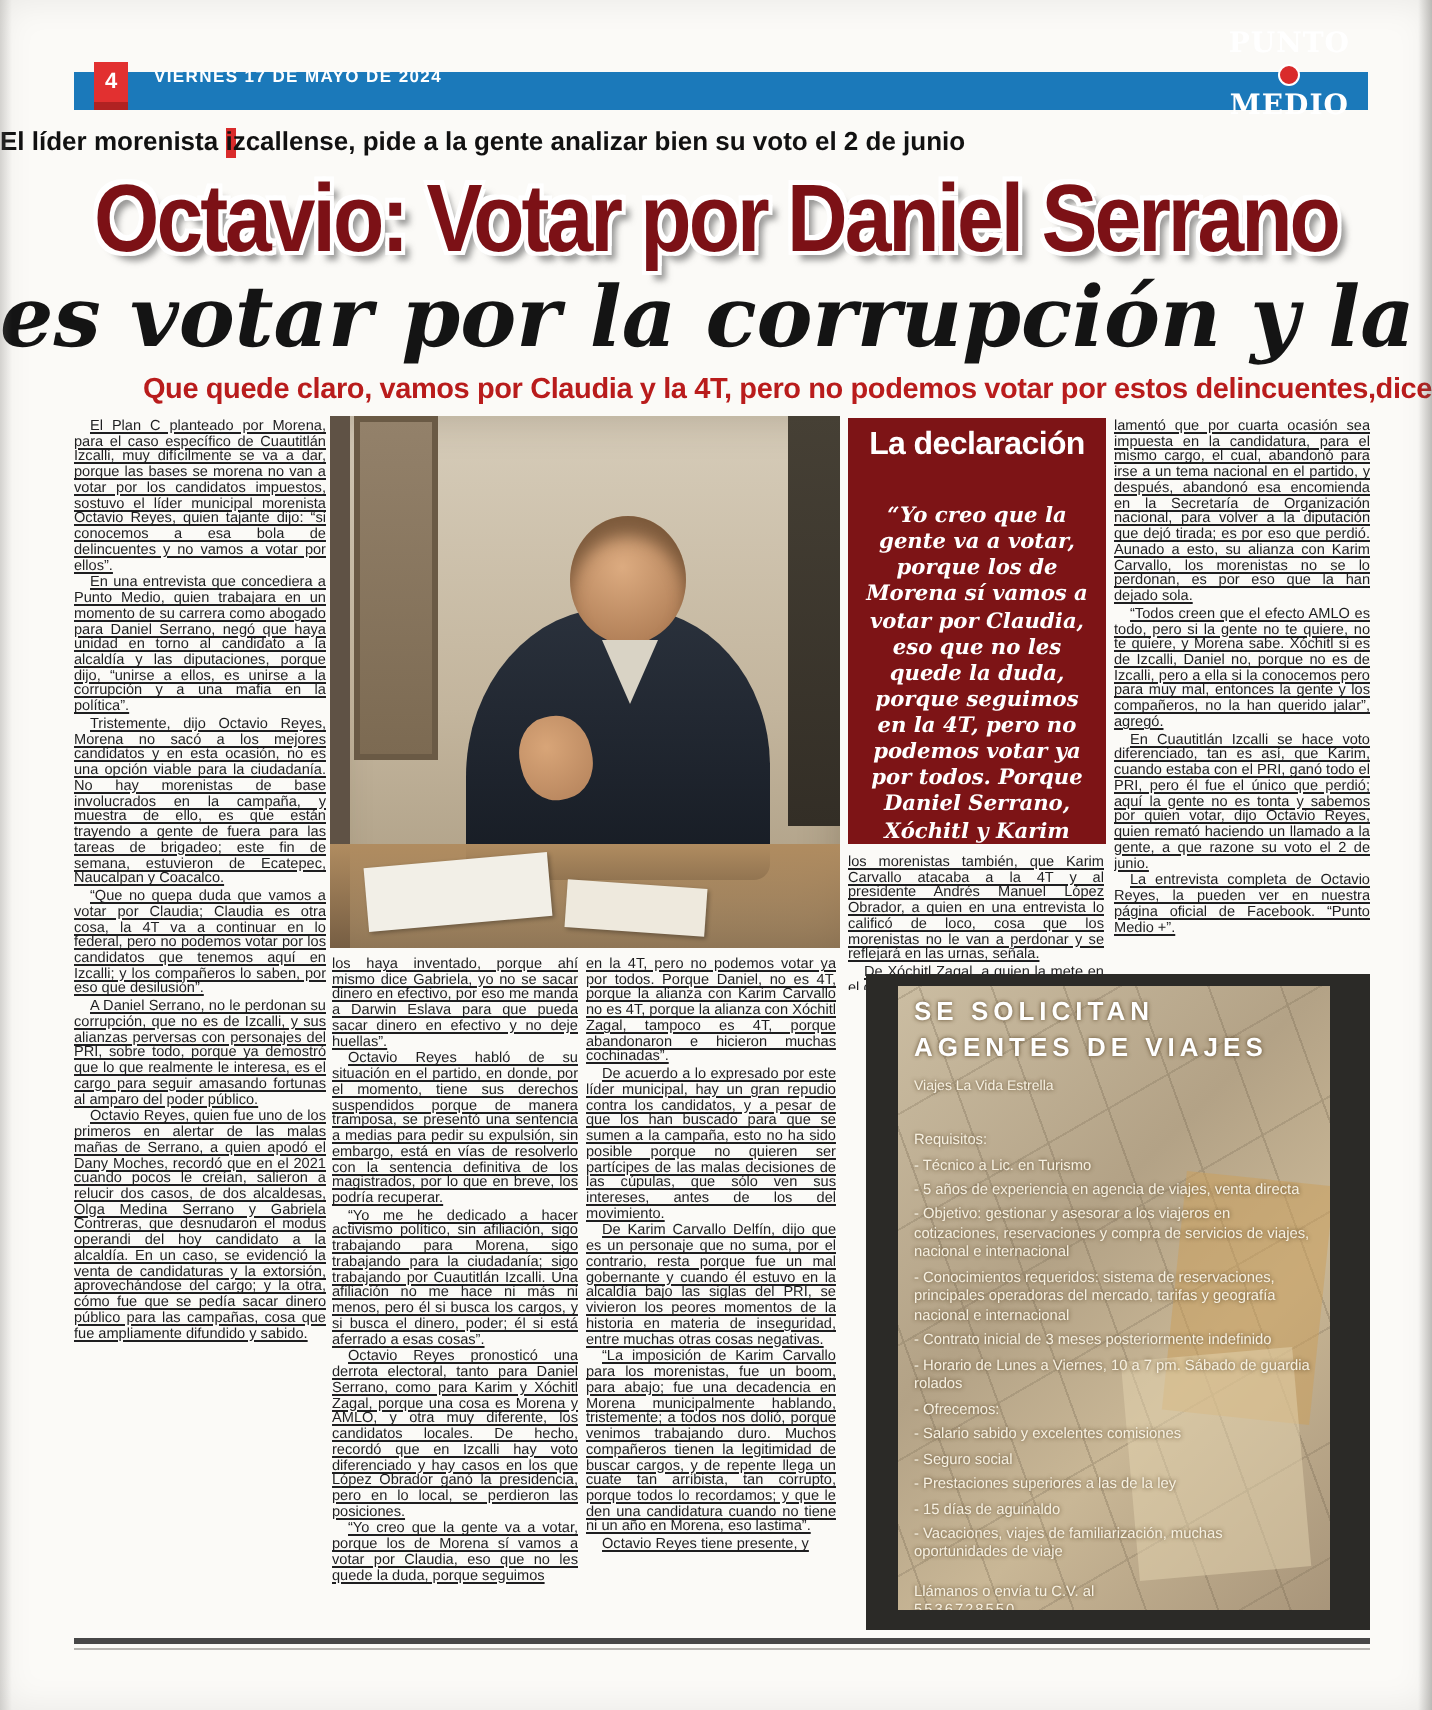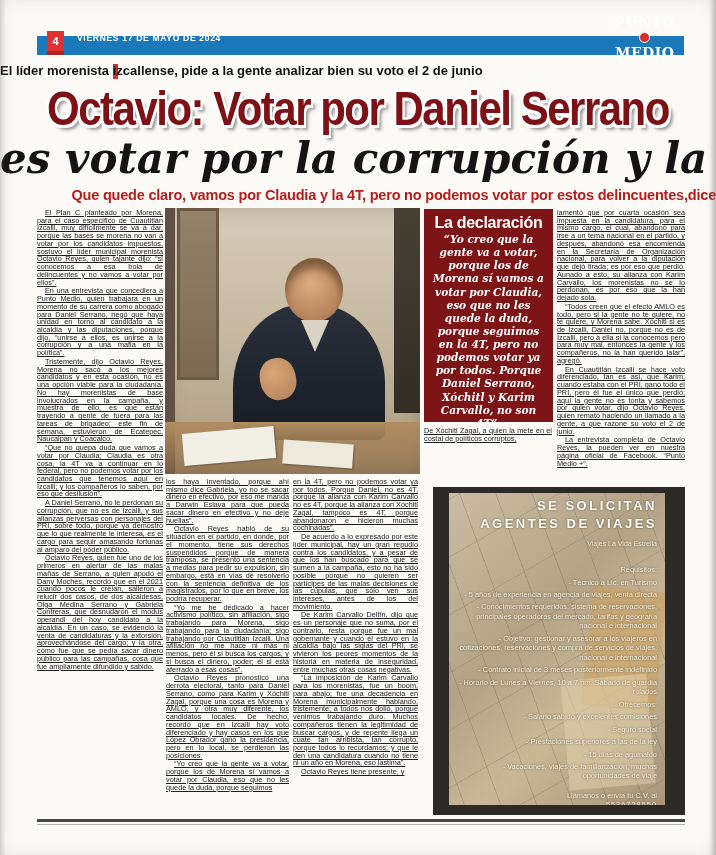--- a/index.html
+++ b/index.html
@@ -53,27 +53,27 @@
             clip-path:polygon(50% 100%,0 0,100% 0);}
   .ph-hand{position:absolute;left:95px;top:150px;width:36px;height:42px;border-radius:46%;
            background:radial-gradient(circle at 40% 35%,#d8a578,#b3815a);transform:rotate(-12deg);}
   .ph-table{position:absolute;left:0;bottom:0;width:100%;height:52px;background:linear-gradient(#b08c60,#86664298);}
   .ph-paper1{position:absolute;left:18px;bottom:12px;width:92px;height:32px;background:#f2efe7;transform:rotate(-5deg);box-shadow:1px 1px 2px rgba(0,0,0,.3);}
   .ph-paper2{position:absolute;left:118px;bottom:8px;width:70px;height:24px;background:#eee9dd;transform:rotate(4deg);box-shadow:1px 1px 2px rgba(0,0,0,.3);}
 
   
   .decl{left:424px;top:209px;width:129px;height:213px;background:#7d1416;color:#fff;text-align:center;
         padding:5px 6px;box-sizing:border-box;overflow:hidden;}
-  .decl-title{font-size:16px;font-weight:bold;letter-spacing:-.3px;margin-bottom:1px;}
+  .decl-title{font-size:16px;font-weight:bold;letter-spacing:-.3px;margin-bottom:20px;}
   .decl-quote{font-family:"DejaVu Serif",serif;font-style:italic;font-weight:bold;font-size:10.6px;line-height:1.24;}
 
   
   .ad{left:433px;top:487px;width:252px;height:328px;background:#2b2a27;box-sizing:border-box;
       padding:6px 20px 10px 16px;}
-  .ad-inner{position:relative;width:100%;height:100%;overflow:hidden;color:#f7f1e2;text-align:right;
+  .ad-inner{position:relative;width:100%;height:100%;overflow:hidden;color:#f7f1e2;text-align:left;
             background:linear-gradient(135deg,#cbbda2 0%,#b3a286 40%,#c9b796 65%,#a8957a 100%);}
   .ad-map{position:absolute;inset:0;opacity:.25;background:
       repeating-linear-gradient(70deg,transparent 0 14px,#6b5d47 14px 15px,transparent 15px 34px),
       repeating-linear-gradient(-30deg,transparent 0 22px,#7a6c55 22px 23px,transparent 23px 50px);}
   .ad-photo1{position:absolute;right:4px;top:96px;width:74px;height:120px;background:#caa05e;opacity:.55;transform:rotate(6deg);}
   .ad-photo2{position:absolute;right:14px;bottom:18px;width:86px;height:110px;background:#e4d3b0;opacity:.5;transform:rotate(-5deg);}
   .ad-content{position:relative;padding:4px 8px;font-size:7.4px;line-height:1.28;
               text-shadow:0 0 2px rgba(80,60,30,.9);}
   .ad-title{font-size:13px;font-weight:bold;letter-spacing:2.5px;line-height:1.35;color:#fff;}
   .ad-brand{font-size:7px;margin:8px 0 16px;}
@@ -124,20 +124,21 @@
       <p>“Yo creo que la gente va a votar, porque los de Morena sí vamos a votar por Claudia, eso que no les quede la duda, porque seguimos</p>
     </div>
   <div id="col3" class="abs col cont">
       <p>en la 4T, pero no podemos votar ya por todos. Porque Daniel, no es 4T, porque la alianza con Karim Carvallo no es 4T, porque la alianza con Xóchitl Zagal, tampoco es 4T, porque abandonaron e hicieron muchas cochinadas”.</p>
       <p>De acuerdo a lo expresado por este líder municipal, hay un gran repudio contra los candidatos, y a pesar de que los han buscado para que se sumen a la campaña, esto no ha sido posible porque no quieren ser partícipes de las malas decisiones de las cúpulas, que sólo ven sus intereses, antes de los del movimiento.</p>
       <p>De Karim Carvallo Delfín, dijo que es un personaje que no suma, por el contrario, resta porque fue un mal gobernante y cuando él estuvo en la alcaldía bajo las siglas del PRI, se vivieron los peores momentos de la historia en materia de inseguridad, entre muchas otras cosas negativas.</p>
       <p>“La imposición de Karim Carvallo para los morenistas, fue un boom, para abajo; fue una decadencia en Morena municipalmente hablando, tristemente; a todos nos dolió, porque venimos trabajando duro. Muchos compañeros tienen la legitimidad de buscar cargos, y de repente llega un cuate tan arribista, tan corrupto, porque todos lo recordamos; y que le den una candidatura cuando no tiene ni un año en Morena, eso lastima”.</p>
       <p>Octavio Reyes tiene presente, y</p>
     </div>
   <div id="col4" class="abs col cont">
+      <p>los morenistas también, que Karim Carvallo atacaba a la 4T y al presidente Andrés Manuel López Obrador, a quien en una entrevista lo calificó de loco, cosa que los morenistas no le van a perdonar y se reflejará en las urnas, señala.</p>
       <p>De Xóchitl Zagal, a quien la mete en el costal de políticos corruptos,</p>
     </div>
   <div id="col5" class="abs col cont">
       <p>lamentó que por cuarta ocasión sea impuesta en la candidatura, para el mismo cargo, el cual, abandonó para irse a un tema nacional en el partido, y después, abandonó esa encomienda en la Secretaría de Organización nacional, para volver a la diputación que dejó tirada; es por eso que perdió. Aunado a esto, su alianza con Karim Carvallo, los morenistas no se lo perdonan, es por eso que la han dejado sola.</p>
       <p>“Todos creen que el efecto AMLO es todo, pero si la gente no te quiere, no te quiere, y Morena sabe. Xóchitl si es de Izcalli, Daniel no, porque no es de Izcalli, pero a ella si la conocemos pero para muy mal, entonces la gente y los compañeros, no la han querido jalar”, agregó.</p>
       <p>En Cuautitlán Izcalli se hace voto diferenciado, tan es así, que Karim, cuando estaba con el PRI, ganó todo el PRI, pero él fue el único que perdió; aquí la gente no es tonta y sabemos por quien votar, dijo Octavio Reyes, quien remató haciendo un llamado a la gente, a que razone su voto el 2 de junio.</p>
       <p>La entrevista completa de Octavio Reyes, la pueden ver en nuestra página oficial de Facebook. “Punto Medio +”.</p>
     </div>
 
   <div class="abs photo">
@@ -167,22 +168,22 @@
       <div class="ad-content">
         <div class="ad-title">
           <div>SE SOLICITAN</div>
           <div>AGENTES DE VIAJES</div>
         </div>
         <div class="ad-brand">Viajes La Vida Estrella</div>
         <div class="ad-lines">
             <p>Requisitos:</p>
             <p>- Técnico a Lic. en Turismo</p>
             <p>- 5 años de experiencia en agencia de viajes, venta directa</p>
+            <p>- Objetivo: gestionar y asesorar a los viajeros en cotizaciones, reservaciones y compra de servicios de viajes, nacional e internacional</p>
             <p>- Conocimientos requeridos: sistema de reservaciones, principales operadoras del mercado, tarifas y geografía nacional e internacional</p>
-            <p>- Objetivo: gestionar y asesorar a los viajeros en cotizaciones, reservaciones y compra de servicios de viajes, nacional e internacional</p>
             <p>- Contrato inicial de 3 meses posteriormente indefinido</p>
             <p>- Horario de Lunes a Viernes, 10 a 7 pm. Sábado de guardia rolados</p>
             <p>- Ofrecemos:</p>
             <p>- Salario sabido y excelentes comisiones</p>
             <p>- Seguro social</p>
             <p>- Prestaciones superiores a las de la ley</p>
             <p>- 15 días de aguinaldo</p>
             <p>- Vacaciones, viajes de familiarización, muchas oportunidades de viaje</p>
           </div>
         <div class="ad-contact">Llámanos o envía tu C.V. al</div>

